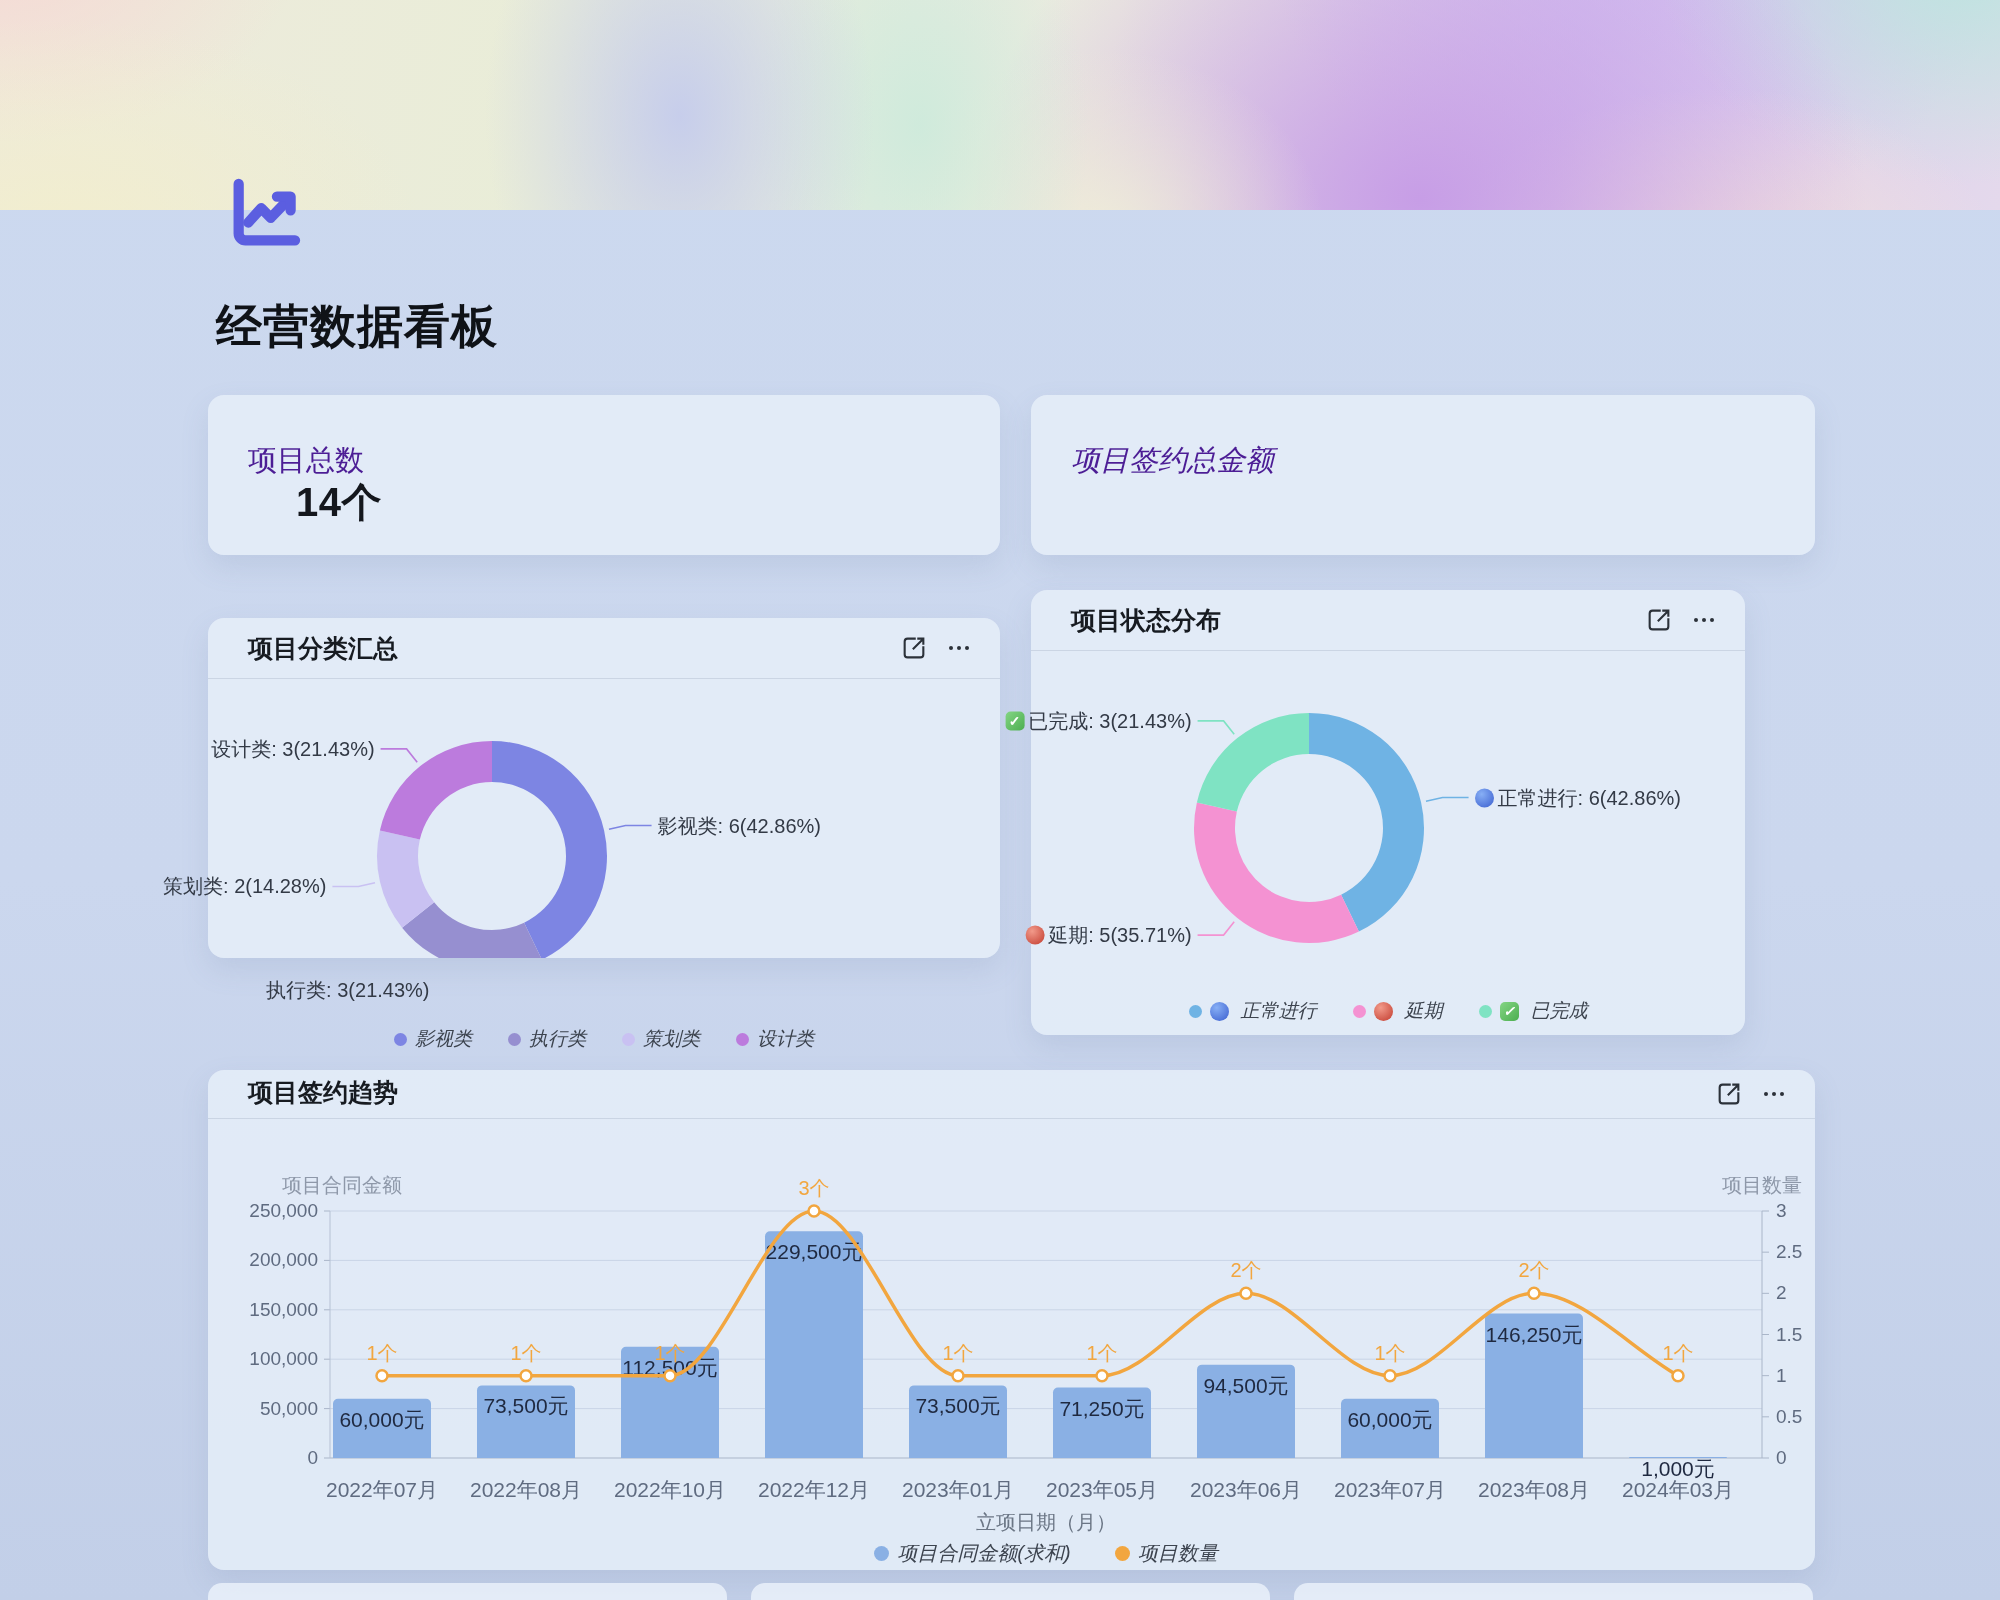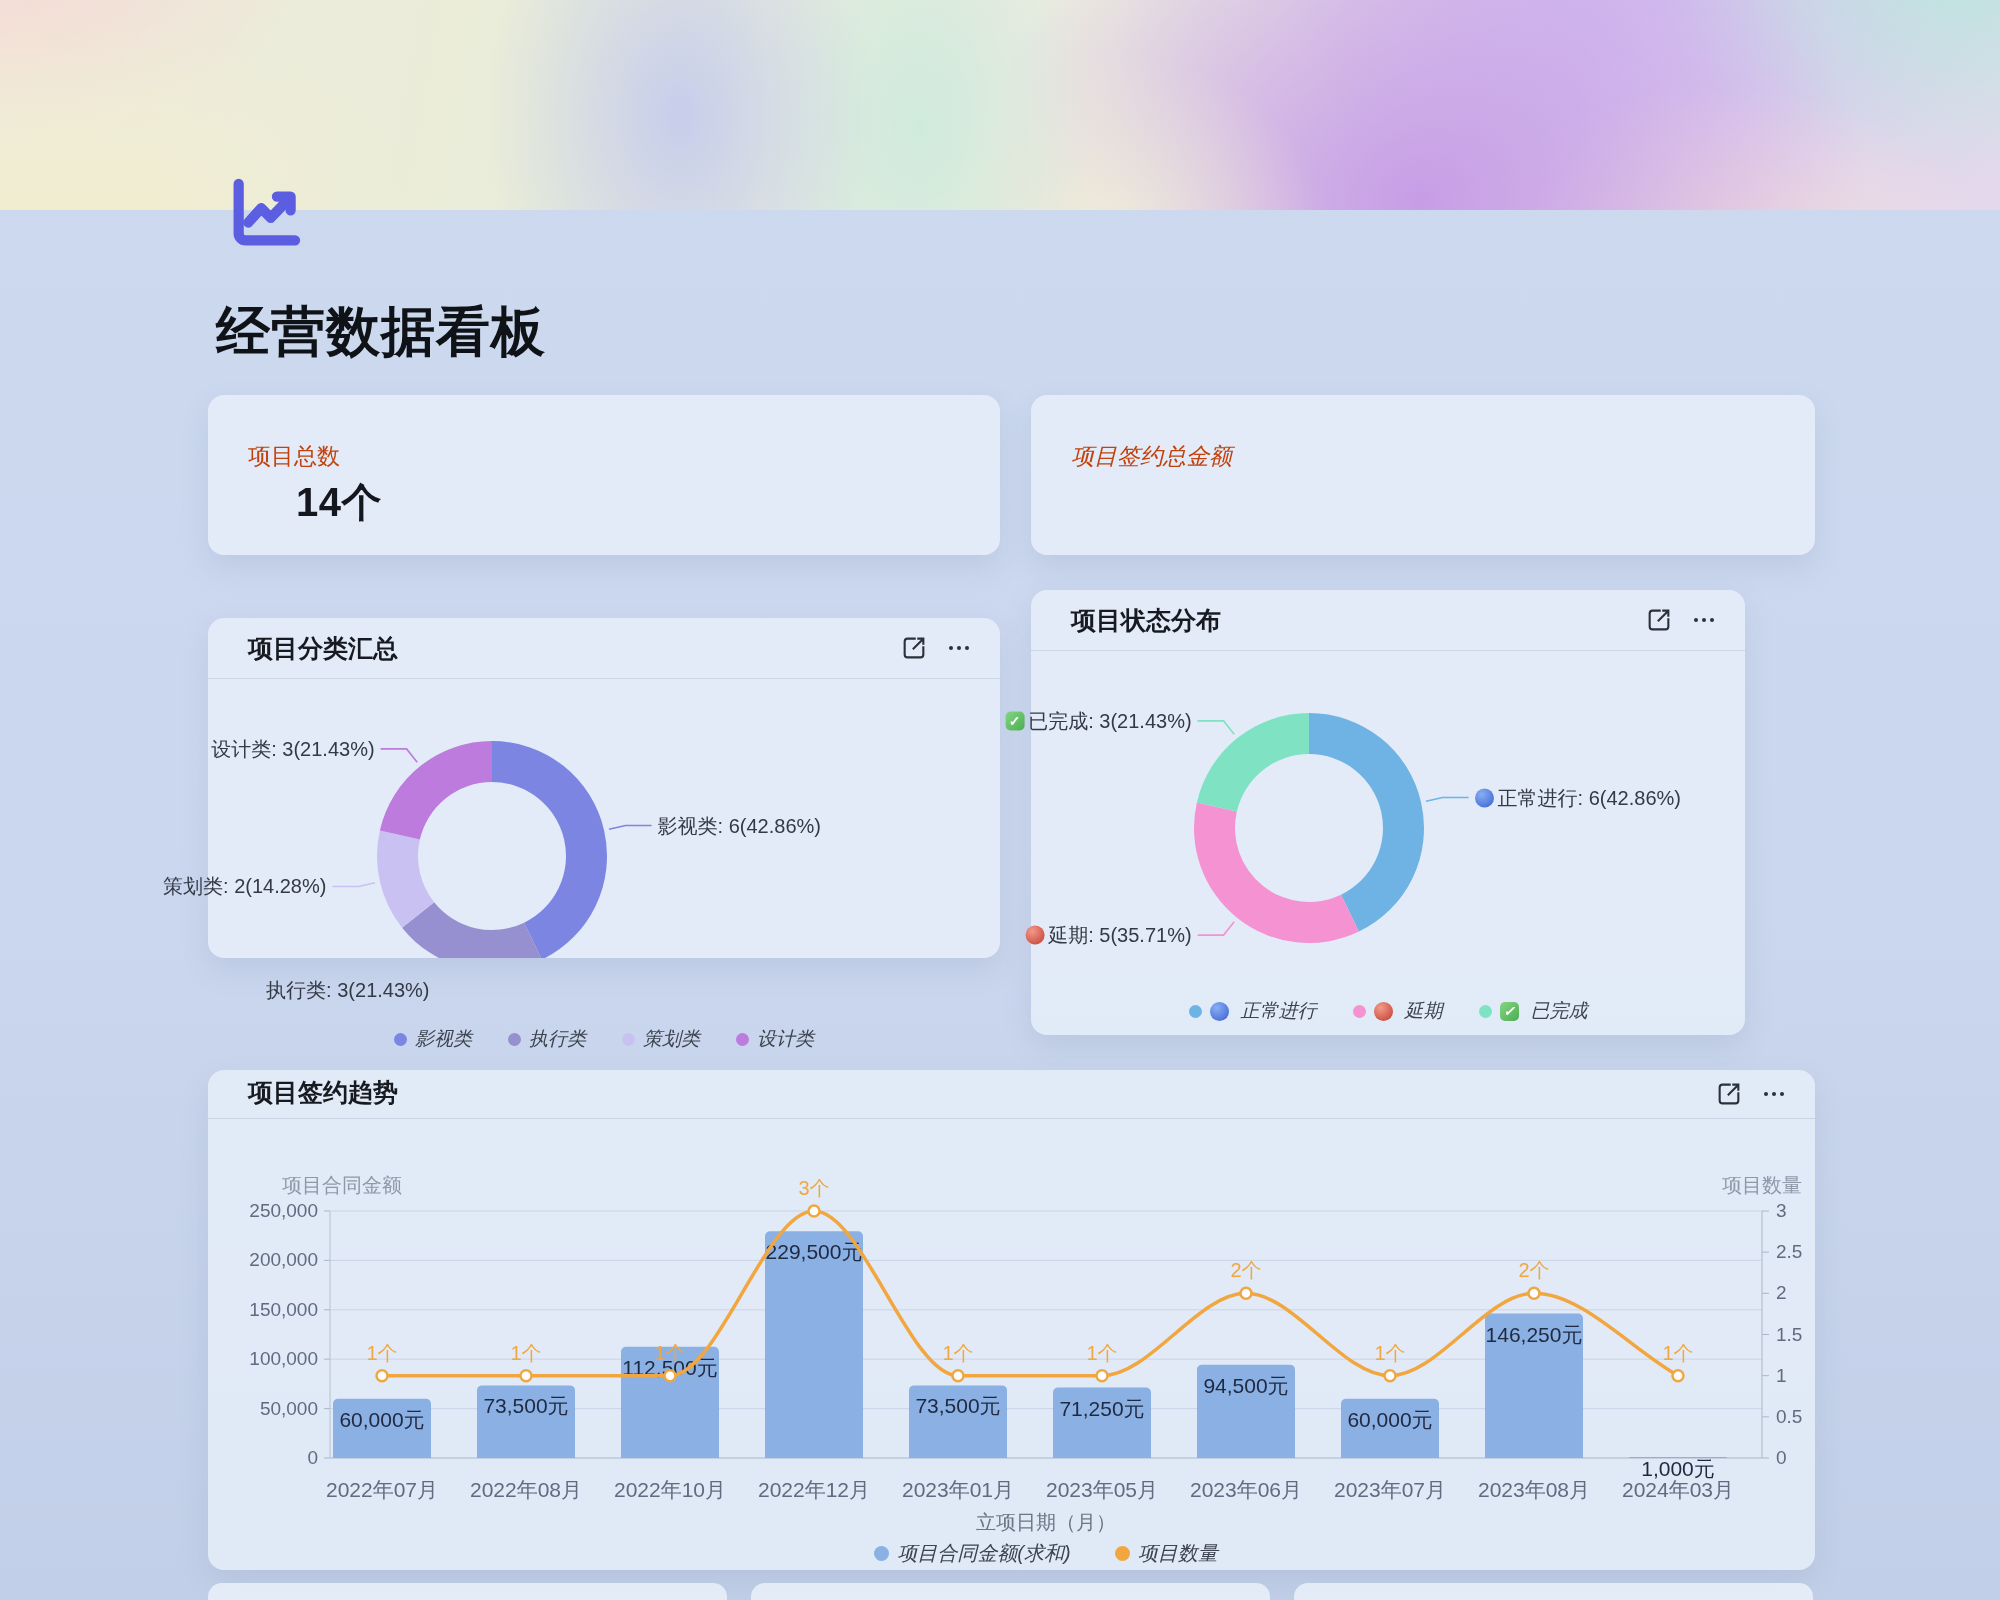--- a/index.html
+++ b/index.html
@@ -11,24 +11,24 @@
       radial-gradient(ellipse 430px 280px at 0% -25%, rgba(246,216,212,.95), transparent 70%),
       radial-gradient(ellipse 300px 430px at 34% 55%, rgba(193,200,238,.85), transparent 65%),
       radial-gradient(ellipse 260px 400px at 46% 60%, rgba(203,234,219,.85), transparent 65%),
       radial-gradient(ellipse 320px 260px at 55% 110%, rgba(240,238,216,.9), transparent 70%),
       radial-gradient(ellipse 620px 520px at 71% 95%, rgba(197,153,230,.92), transparent 72%),
       radial-gradient(ellipse 460px 300px at 86% 130%, rgba(246,226,216,.95), transparent 62%),
       radial-gradient(ellipse 430px 310px at 98% -15%, rgba(188,229,223,.95), transparent 70%),
       radial-gradient(ellipse 520px 420px at 82% -35%, rgba(208,188,240,.95), transparent 72%),
       linear-gradient(100deg,#eeeadc 0%,#e9edd8 28%,#e6ecdf 45%,#ecebdf 55%,#d9c9ec 78%,#e4d9ec 100%);}
   .page-icon{position:absolute;left:220px;top:172px;width:92px;height:82px;}
-  .page-title{position:absolute;left:216px;top:296px;font-size:54px;font-weight:800;color:#0f1217;letter-spacing:1px;}
+  .page-title{position:absolute;left:216px;top:296px;font-size:46px;font-weight:800;color:#0f1217;letter-spacing:1px;}
   .card{position:absolute;background:rgba(231,239,249,.82);border-radius:16px;
         box-shadow:0 12px 28px rgba(110,130,170,.16);}
-  .stat-label{position:absolute;left:40px;top:46px;font-size:23px;color:#c2410c;}
+  .stat-label{position:absolute;left:40px;top:46px;font-size:29px;color:#4c1d95;}
   .stat-value{position:absolute;left:40px;top:80px;font-size:40px;font-weight:700;color:#14171d;letter-spacing:.5px;margin-left:48px;}
   .card-head-title{position:absolute;left:40px;top:0;height:60px;line-height:60px;font-size:25px;font-weight:700;color:#171b21;}
   .trend .card-head-title{height:48px;line-height:44px;}
   .icon-btn{position:absolute;top:16px;width:28px;height:28px;cursor:pointer;}
   .icon-btn.export{right:72px;}
   .trend .icon-btn{top:10px;}
   .more-btn{position:absolute;right:26px;width:30px;height:28px;top:16px;display:flex;align-items:center;justify-content:center;gap:4px;cursor:pointer;}
   .trend .more-btn{top:10px;}
   .more-btn i{width:4px;height:4px;border-radius:50%;background:#2b3139;display:block;}
   .divider{position:absolute;left:0;right:0;height:1px;background:rgba(40,60,90,.12);}

